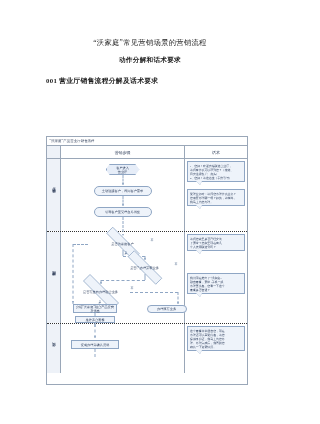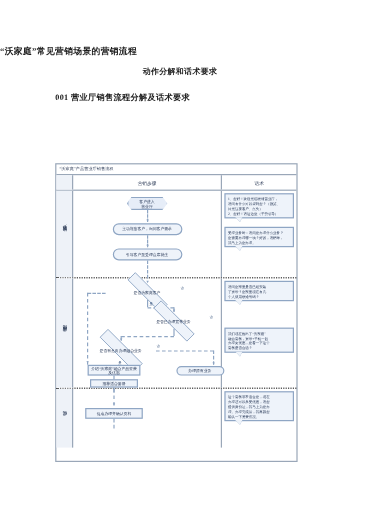--- a/index.html
+++ b/index.html
@@ -8,23 +8,23 @@
     background:#ffffff;
     font-family:"Liberation Serif", serif;
     color:#000;
     overflow:hidden;
     position:relative;
   }
   .page{position:relative;width:300px;height:424px;}
 
   
   .doc-title{
-    text-align:left;
+    text-align:center;
     font-size:7.3px;
-    font-weight:bold;
+    font-weight:normal;
     letter-spacing:.3px;
     margin:0;
     position:absolute;
     left:0;right:0;top:38px;
     color:#1a1a1a;
   }
   .doc-subtitle{
     text-align:center;
     font-size:6.6px;
     font-weight:bold;

